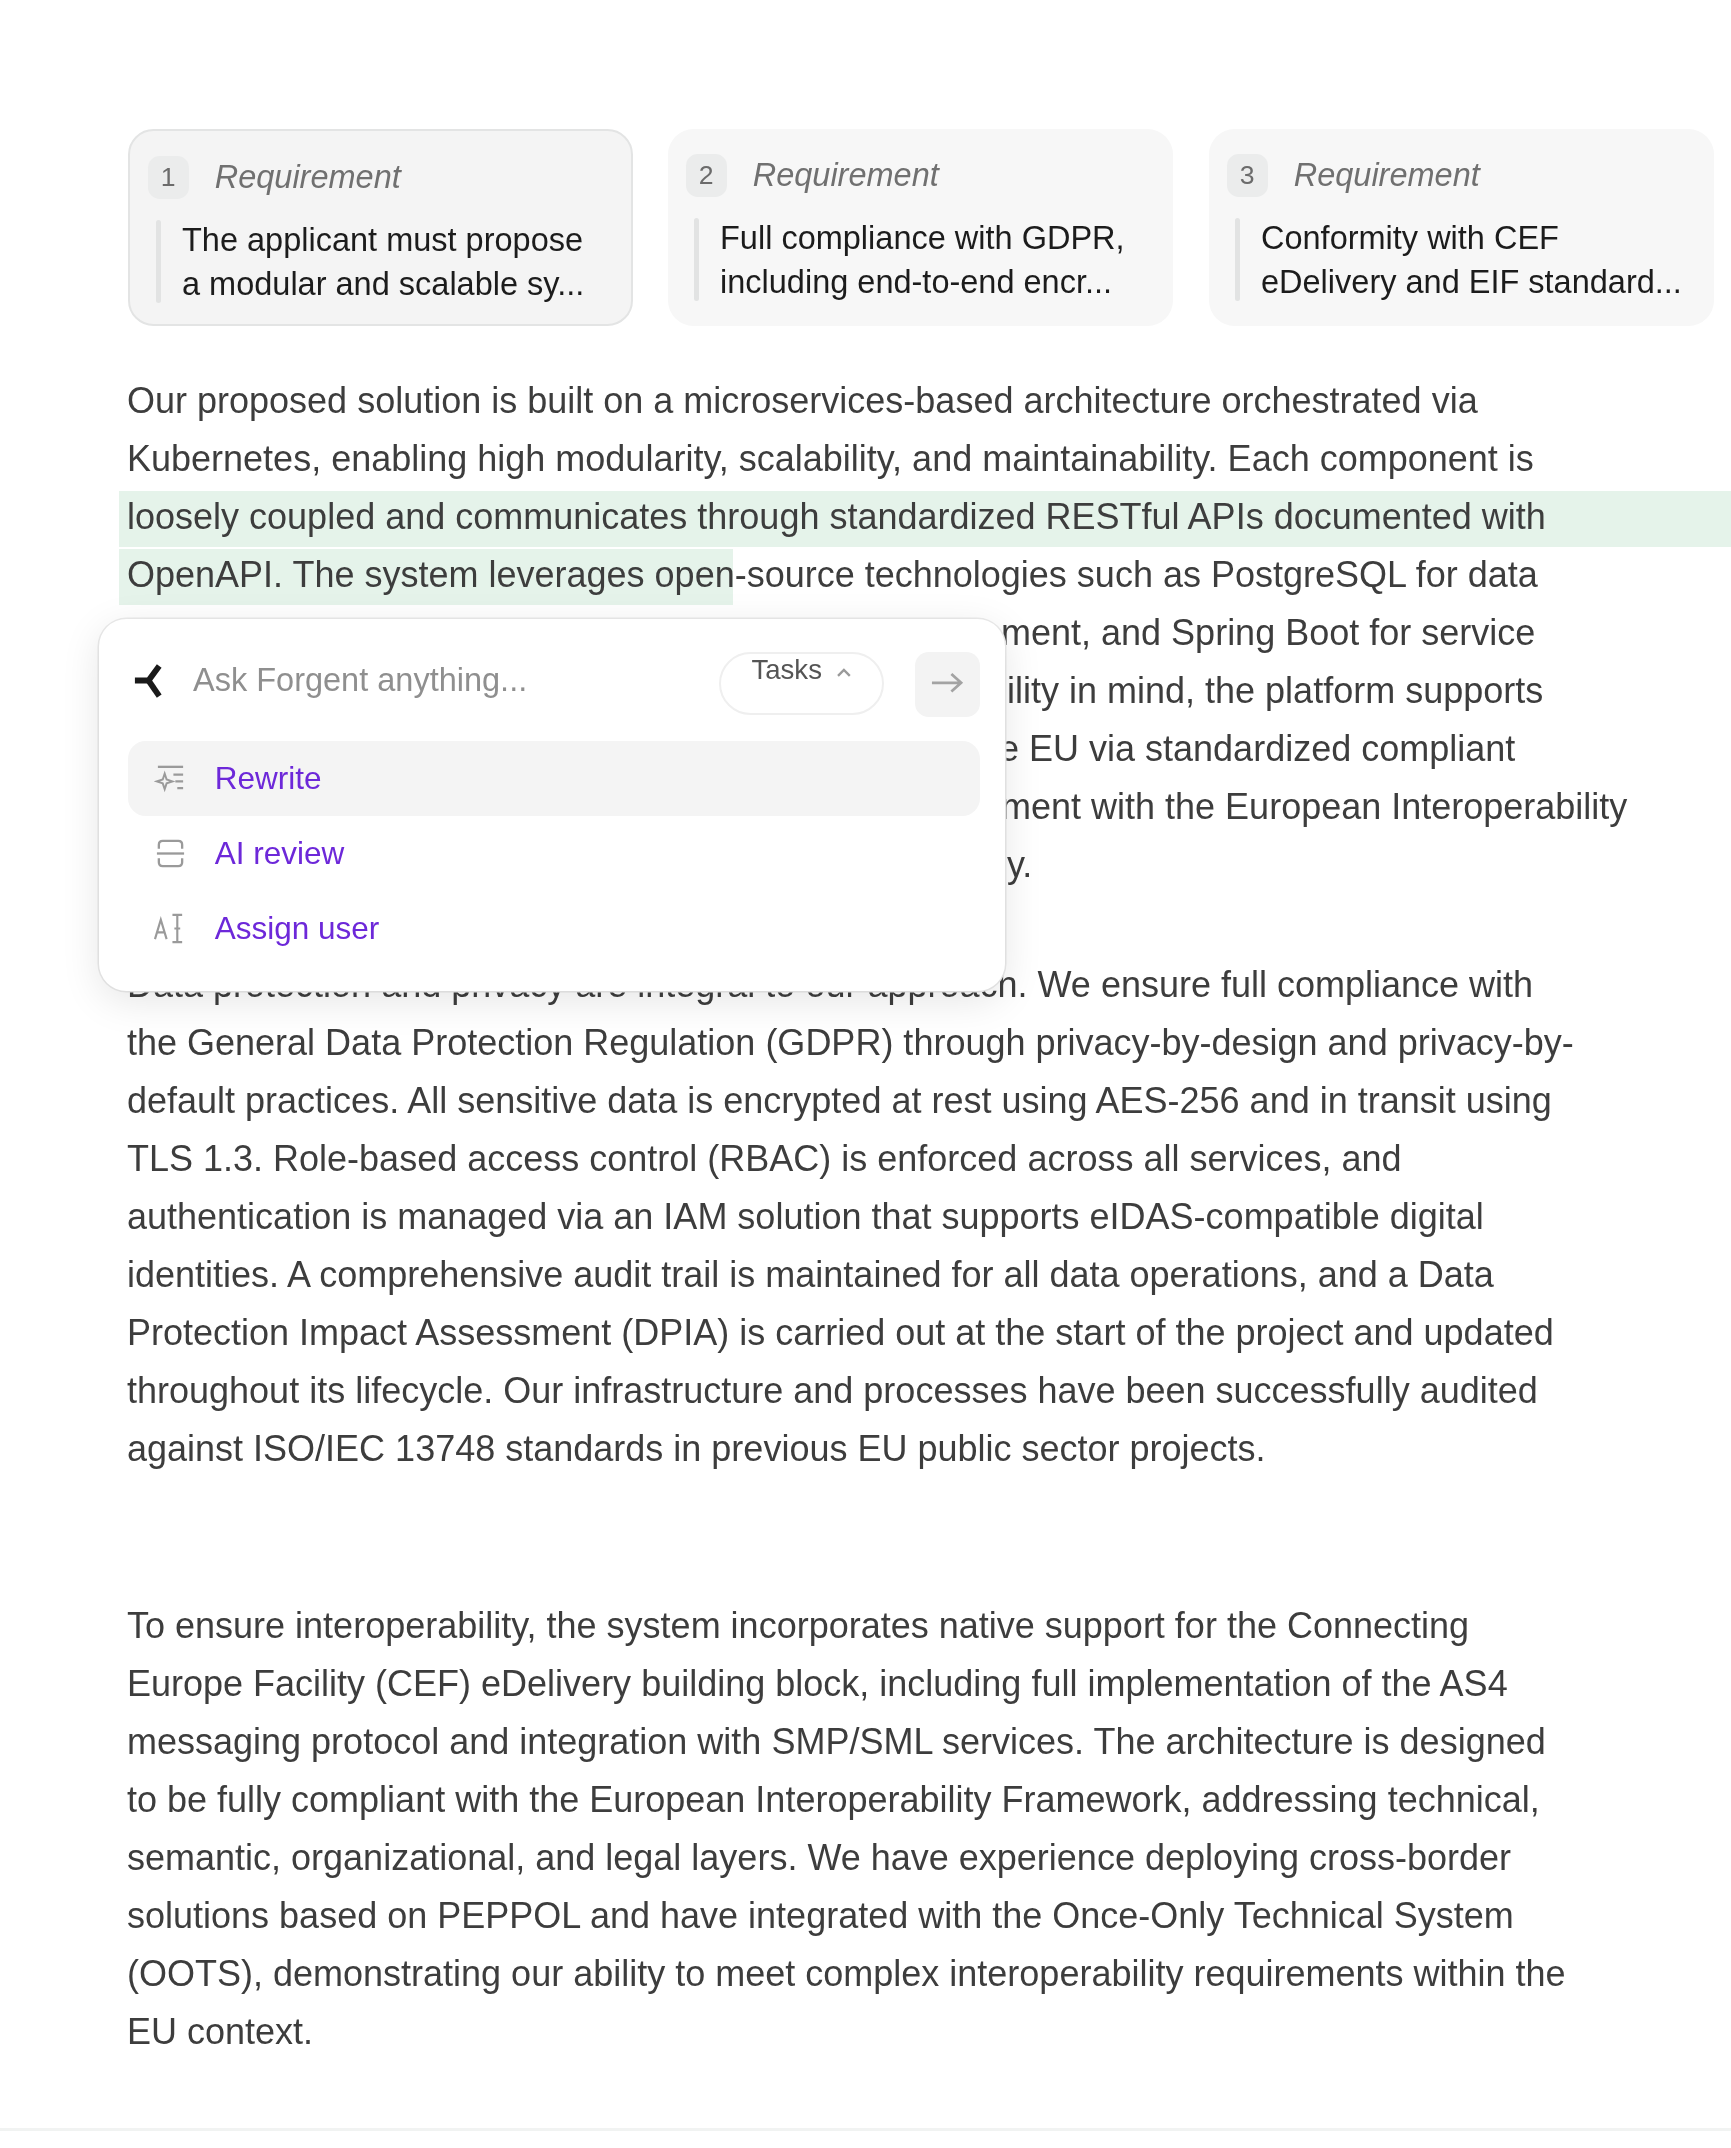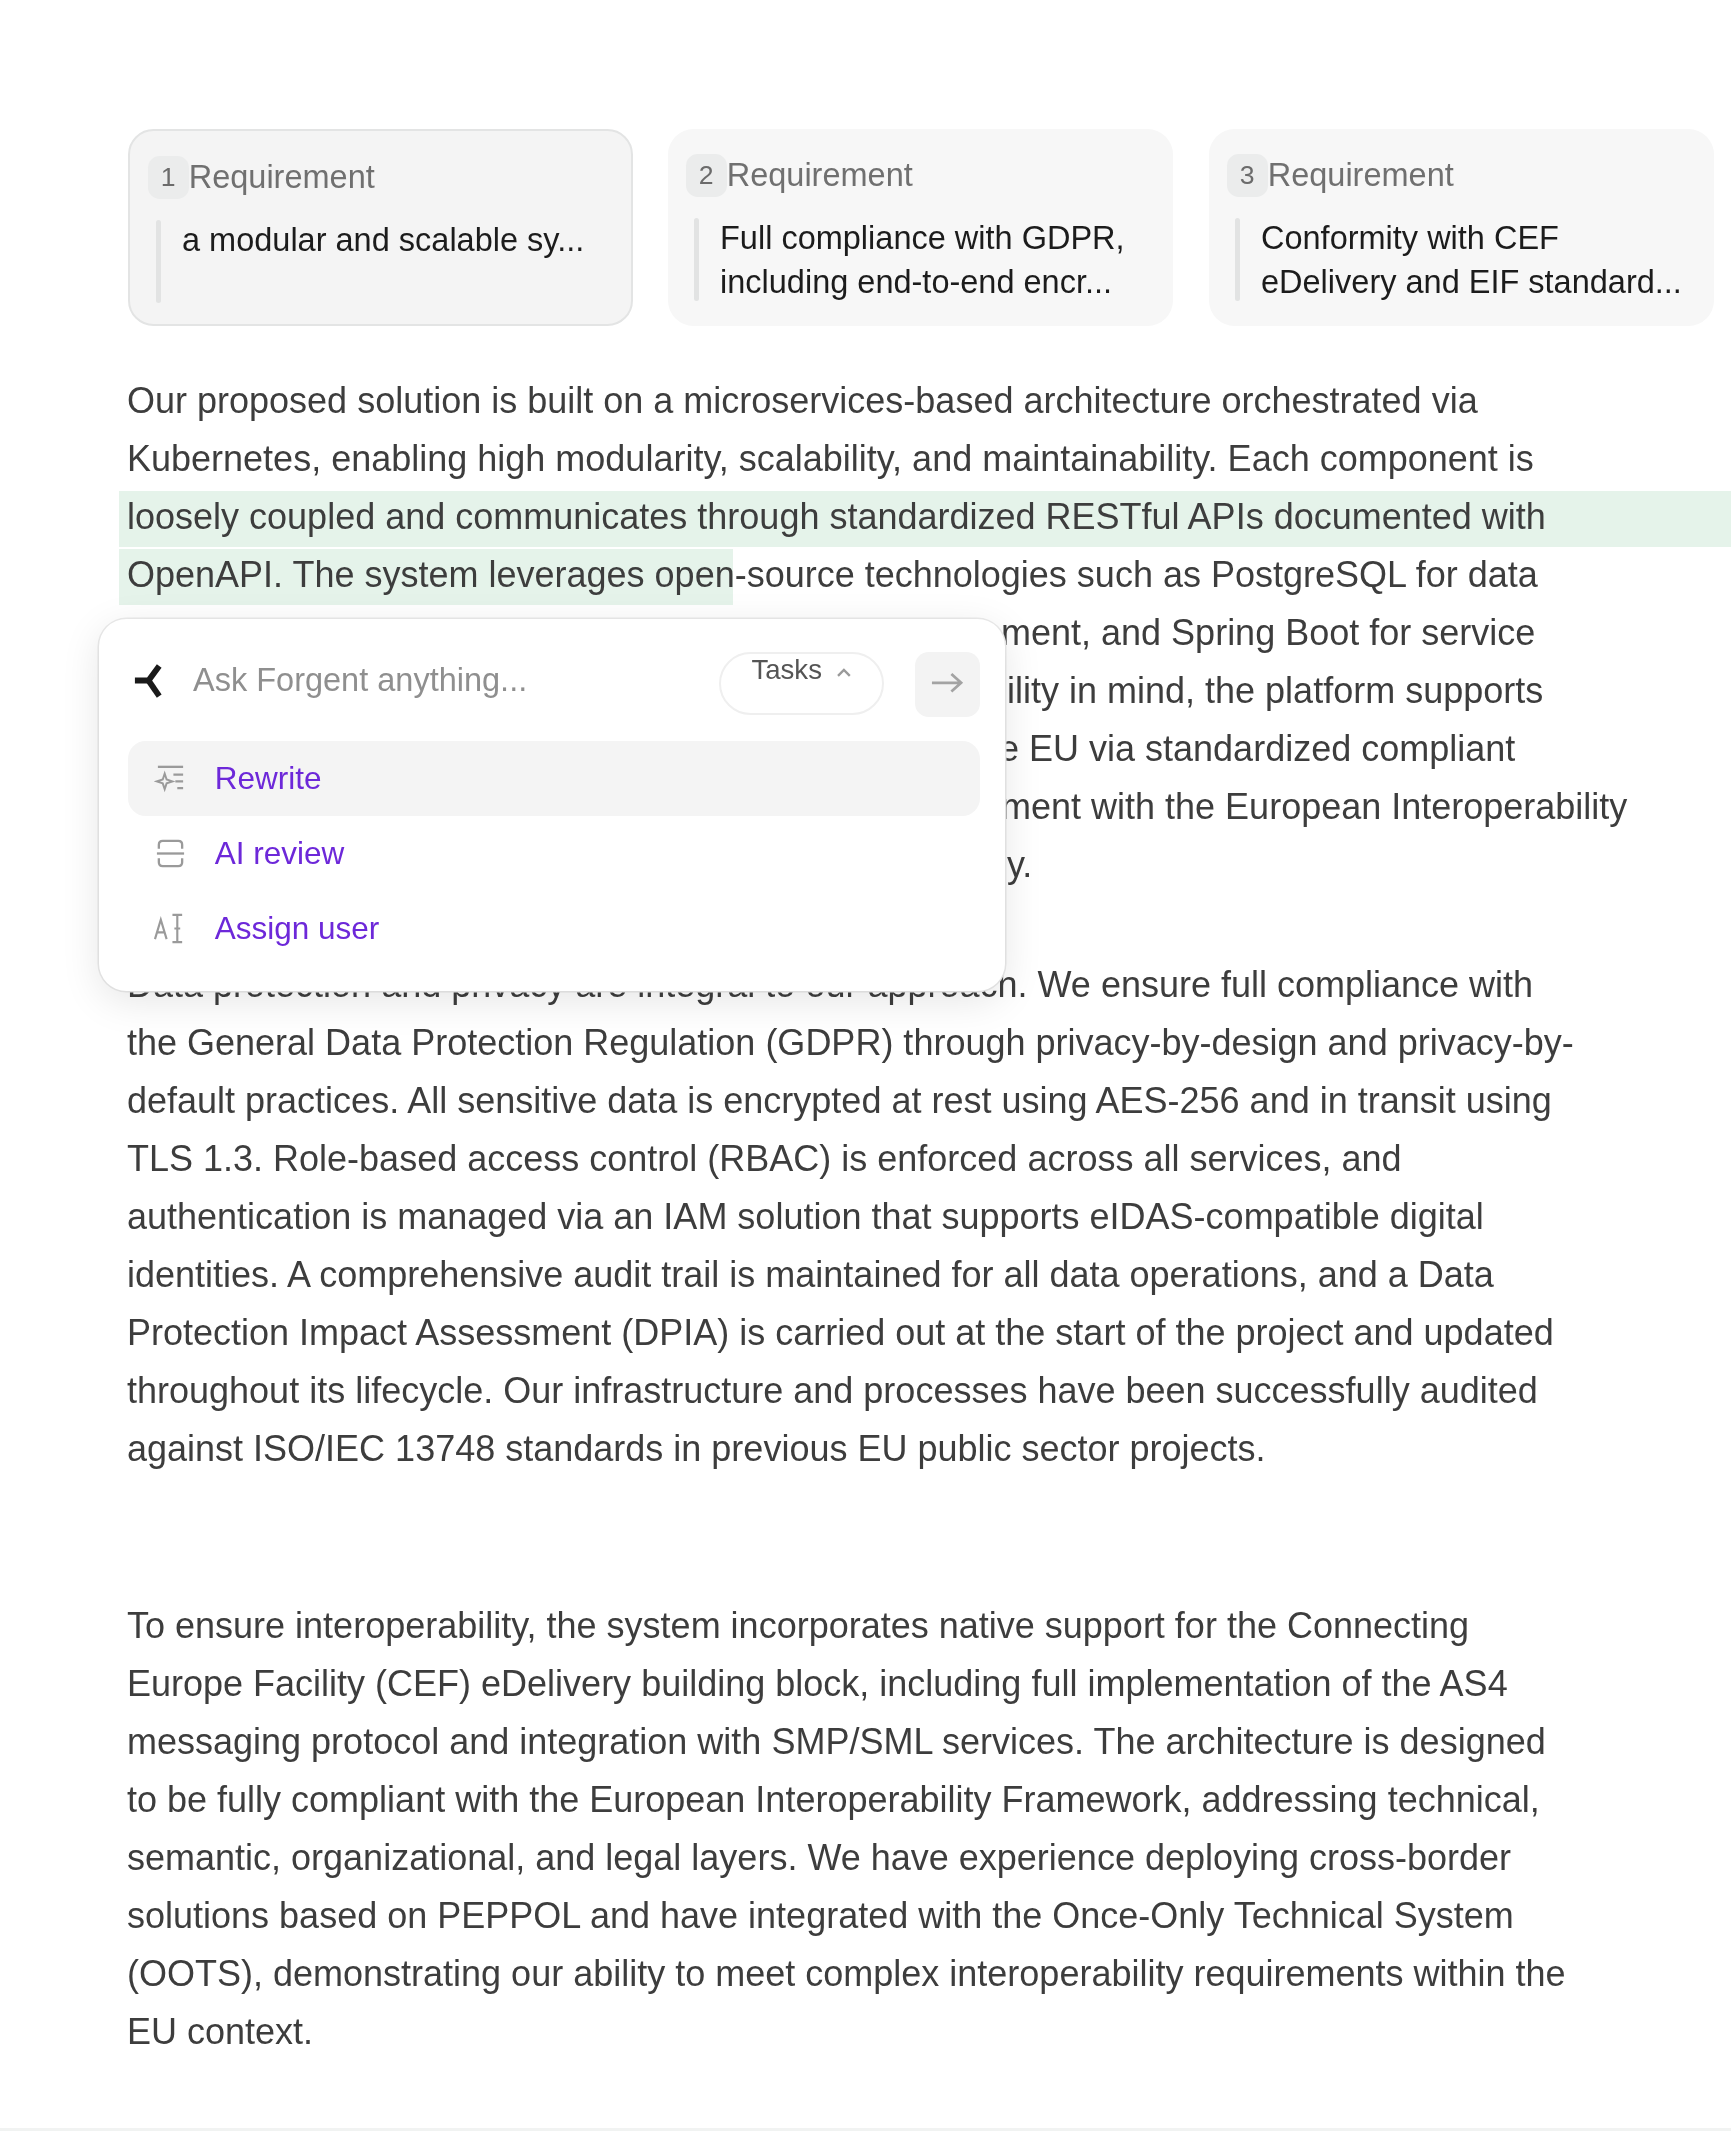--- a/index.html
+++ b/index.html
@@ -5,21 +5,21 @@
   html, body { margin:0; padding:0; background:#ffffff; }
   body { width:1732px; height:2148px; position:relative; overflow:hidden;
          font-family:"Liberation Sans", "DejaVu Sans", sans-serif; color:#3a3a3a; }
   .cards { position:absolute; top:129px; left:128px; width:1675px; height:199px; }
   .card { position:absolute; top:0; width:505px; height:197px; border-radius:25.6px;
           background:#f7f7f7; box-sizing:border-box; }
   .card.selected { background:#f4f4f4; border:2px solid #e3e4e4; }
   .card .head { position:absolute; top:24.6px; left:17.7px; display:flex; align-items:center; }
   .card .num { width:41px; height:43px; border-radius:11.8px; background:#ebecec; color:#6b6b6b;
                font-size:26.6px; display:flex; align-items:center; justify-content:center; }
-  .card .label { margin-left:0; font-size:32.5px; color:#707070; }
+  .card .label { margin-left:26px; font-size:32.5px; color:#707070;font-style:italic; }
   .card .bar { position:absolute; left:25.6px; top:89px; width:5.9px; height:83px; background:#e2e3e3; border-radius:3px; }
   .card .body { position:absolute; left:52px; top:87px; right:19.7px; font-size:32.5px; line-height:44px; color:#1c1c1c;
                 white-space:nowrap; }
   .card .body div { overflow:hidden; text-overflow:clip; }
 
   .doc { position:absolute; left:127px; width:1606px; font-size:36px; line-height:58px; color:#3d3d3d; }
   .line { white-space:nowrap; height:58px; position:relative; }
   .hl { position:absolute; left:-7.9px; top:3px; height:56px; background:#e5f3ea; z-index:0; }
   .line span.t { position:relative; z-index:1; }
 
@@ -44,20 +44,21 @@
 <body>
 
 <div class="cards">
   <div class="card selected" style="left:0;">
     <div class="head">
       <div class="num">1</div>
       <div class="label">Requirement</div>
     </div>
     <div class="bar"></div>
     <div class="body">
+      <div>The applicant must propose</div>
       <div>a modular and scalable sy...</div>
     </div>
   </div>
   <div class="card" style="left:540px;">
     <div class="head">
       <div class="num">2</div>
       <div class="label">Requirement</div>
     </div>
     <div class="bar"></div>
     <div class="body">

